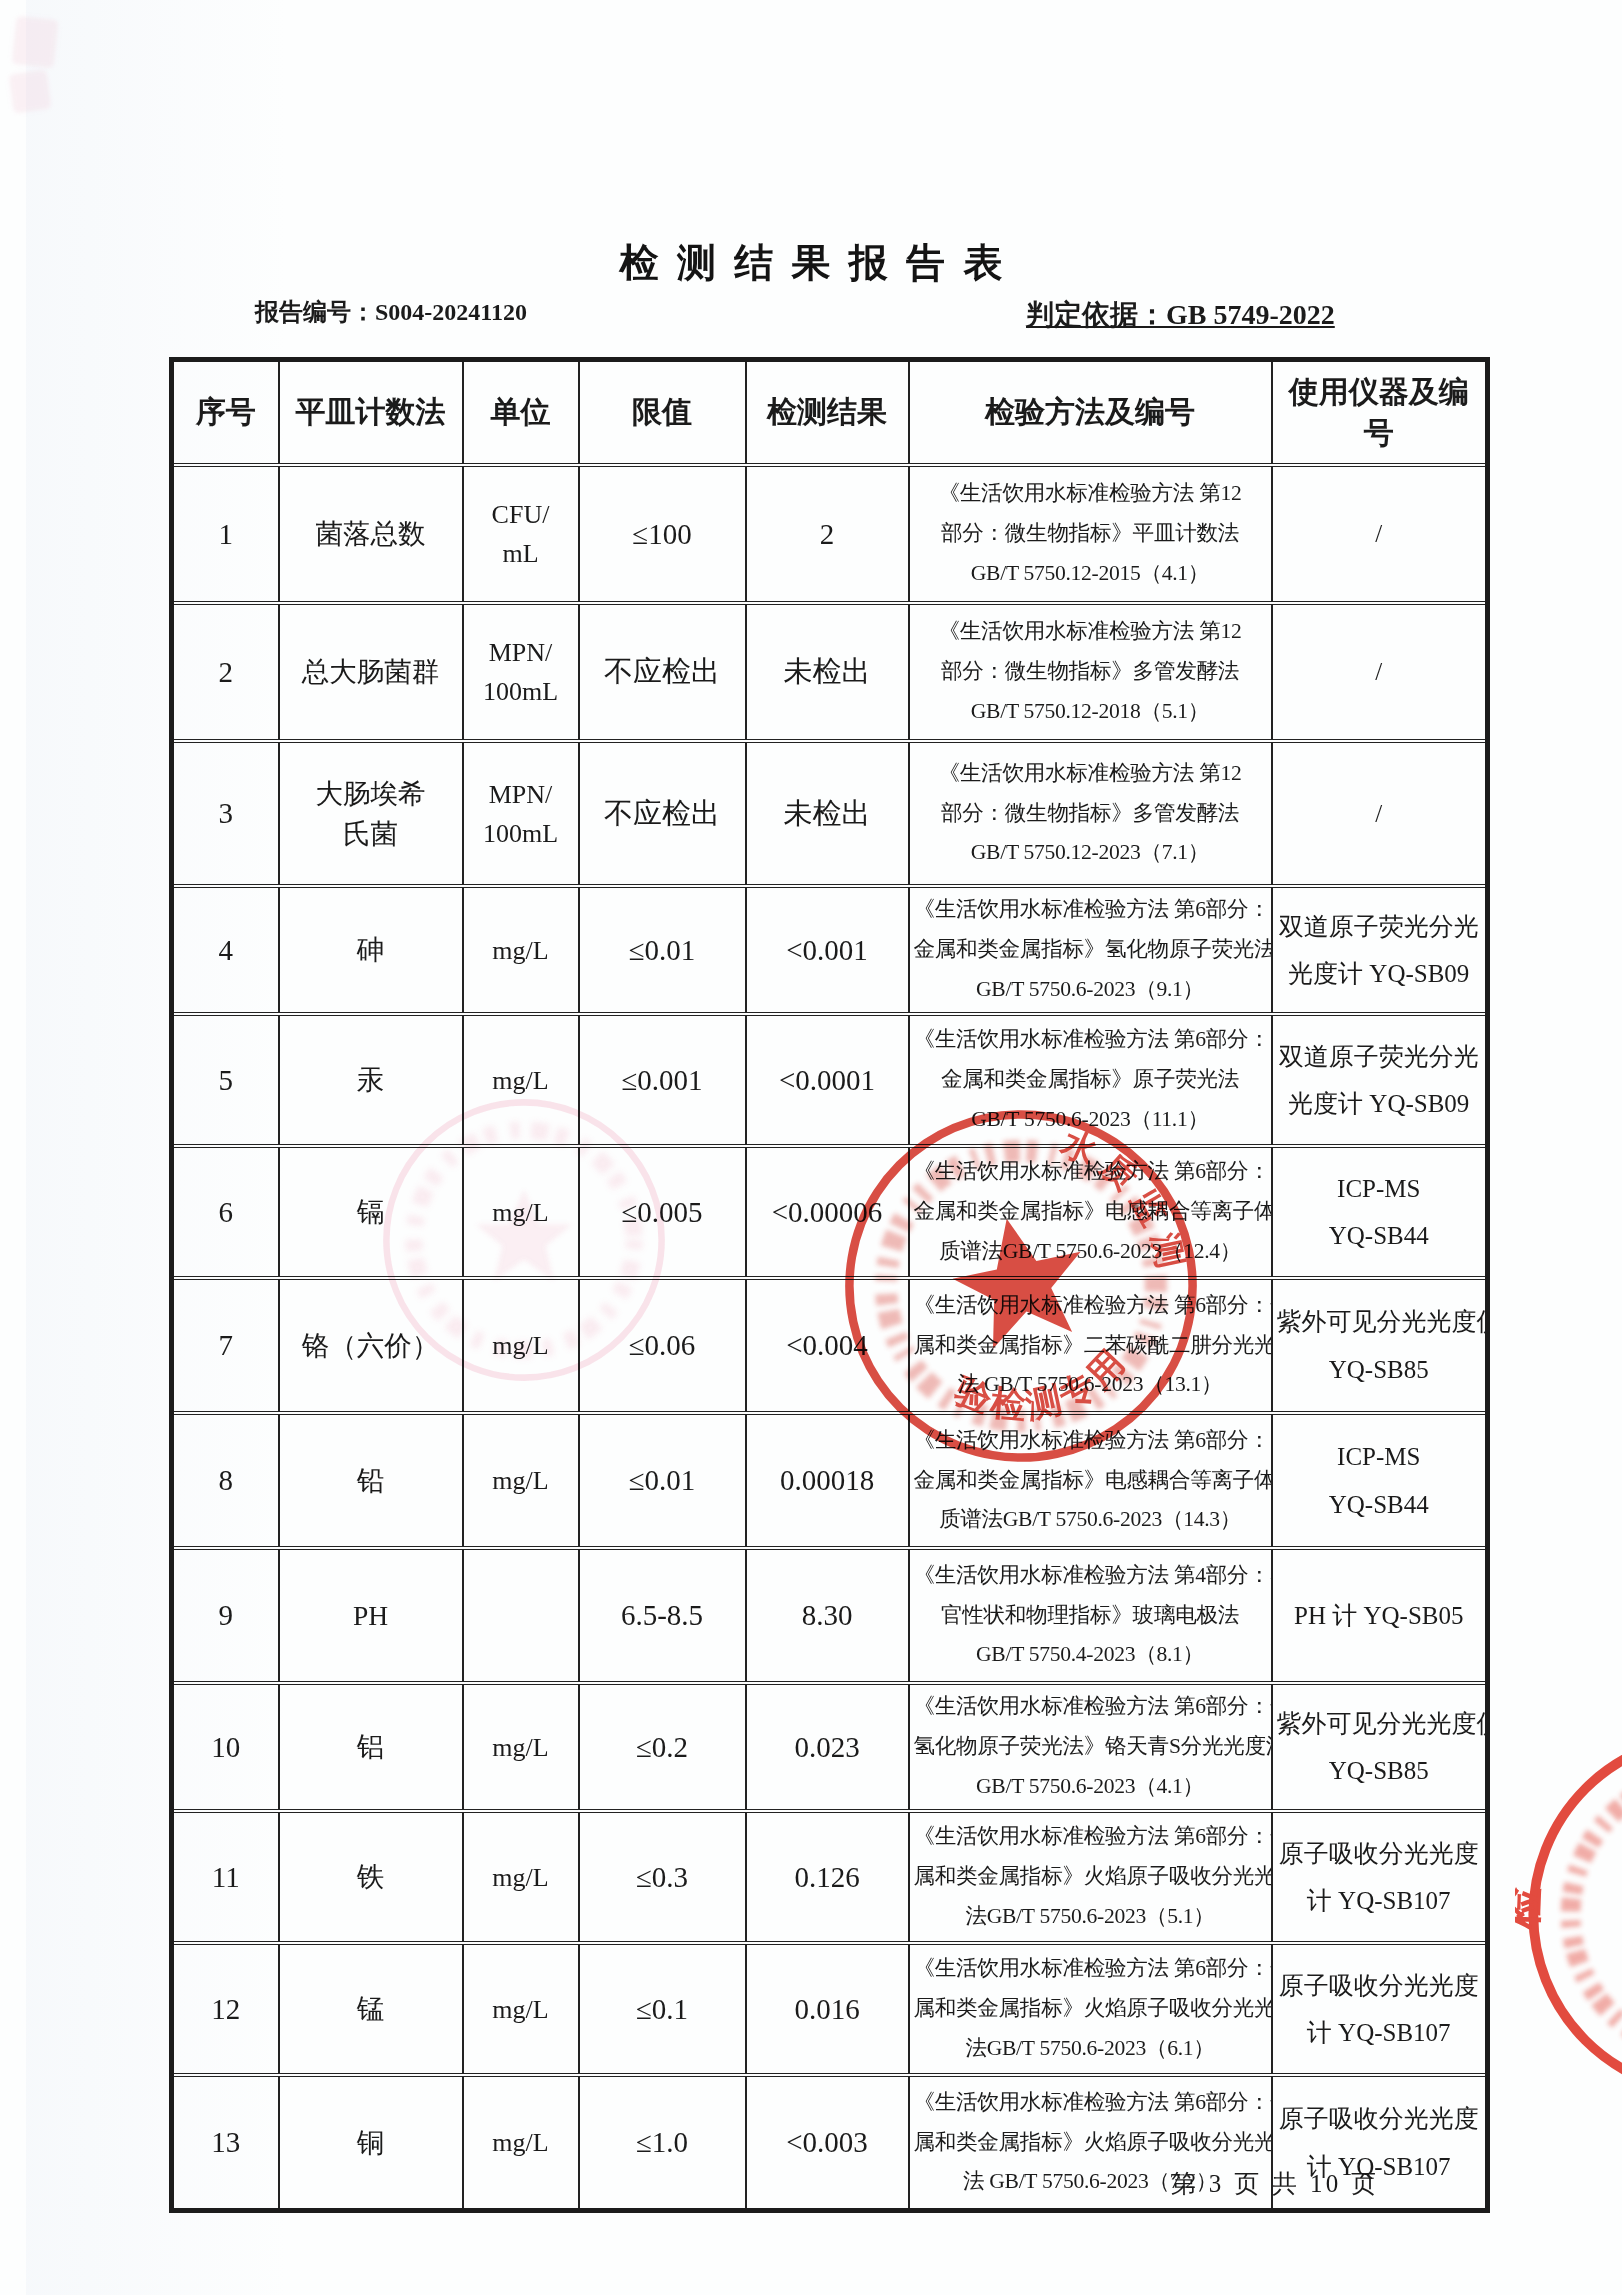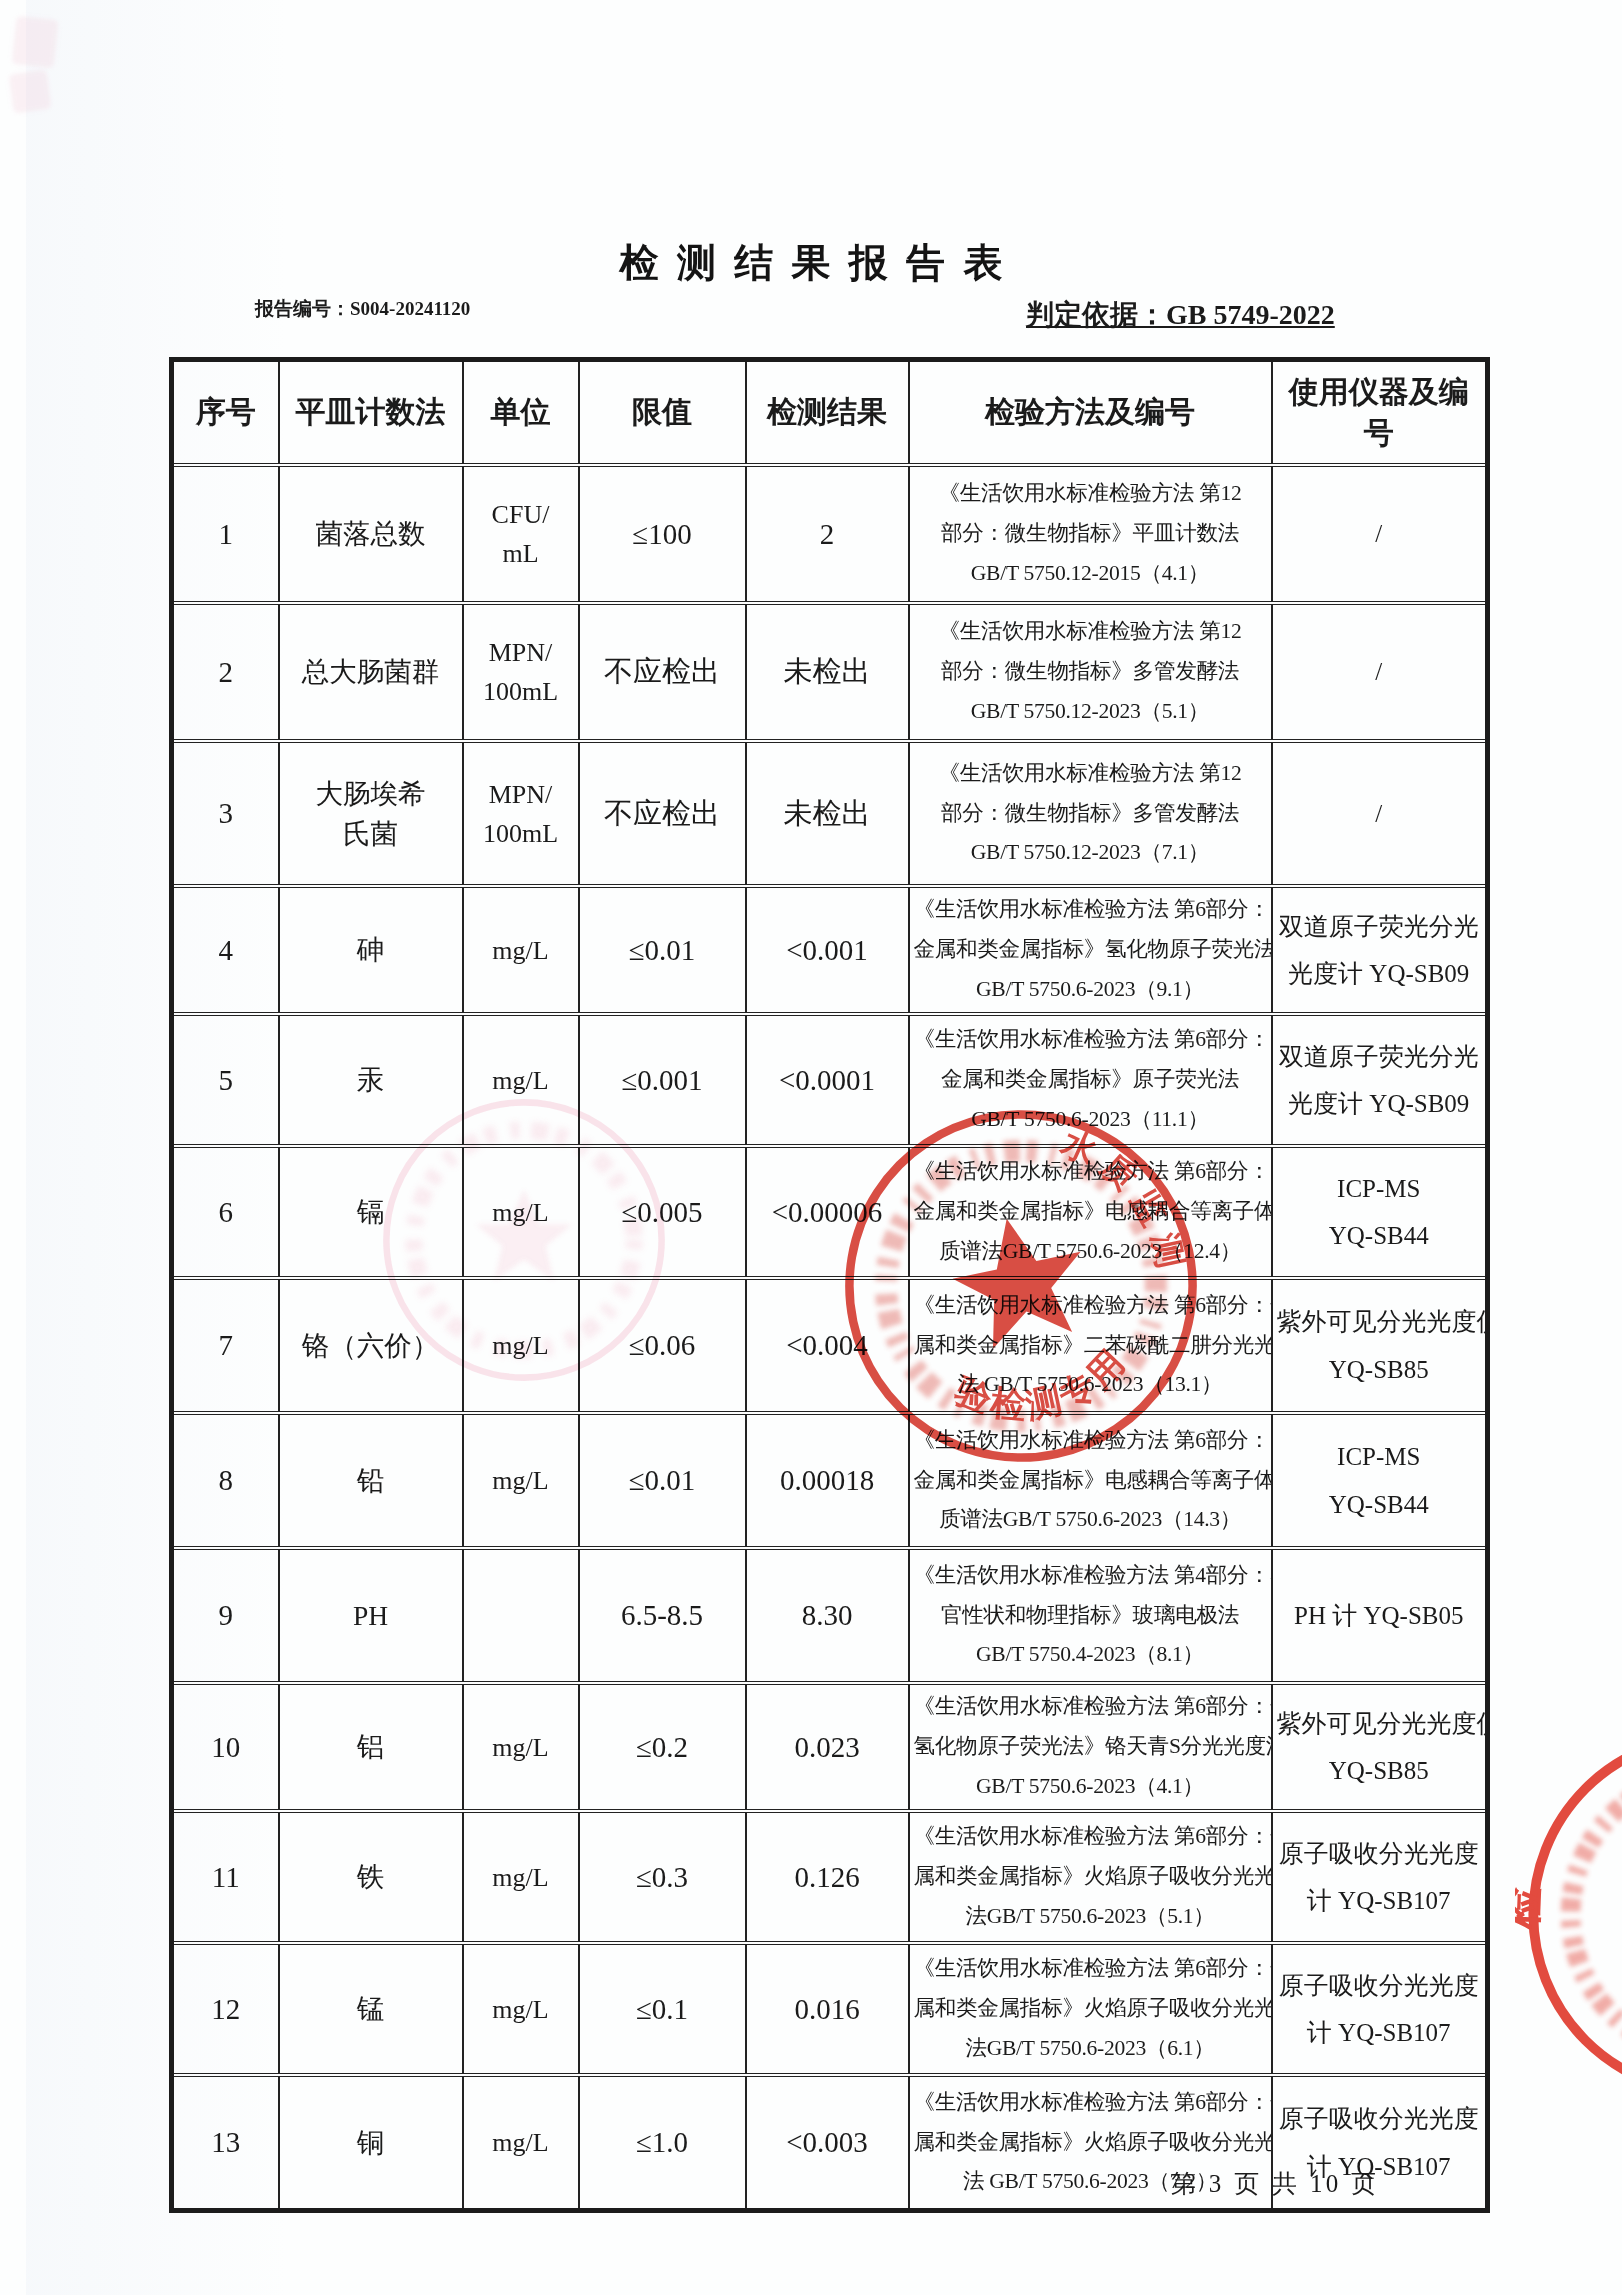--- a/index.html
+++ b/index.html
@@ -11,21 +11,21 @@
   .scan-shade{position:absolute;left:26px;top:0;width:262px;height:100%;
     background:linear-gradient(to right,rgba(188,203,228,.10),rgba(188,203,228,0));pointer-events:none;}
   .artifact{position:absolute;background:rgba(236,168,192,.16);filter:blur(2px);border-radius:5.2px;}
   .a1{left:14.4px;top:18.3px;width:42px;height:48px;transform:rotate(6deg);}
   .a2{left:10.5px;top:72px;width:38px;height:39px;transform:rotate(-8deg);}
 
   .doc-title{
     position:absolute;left:0;top:236px;width:100%;text-align:center;
     font-size:39px;font-weight:bold;letter-spacing:18.3px;text-indent:18.3px;color:#141414;
   }
-  .meta-report{position:absolute;left:255px;top:296px;font-size:19px;font-weight:bold;}
+  .meta-report{position:absolute;left:255px;top:296px;font-size:24px;font-weight:bold;}
   .meta-basis{position:absolute;left:1026px;top:296px;font-size:28px;font-weight:bold;text-decoration:underline;}
 
   table.results{
     position:absolute;left:169px;top:357px;width:1317px;
     border-collapse:collapse;table-layout:fixed;
     border:5.2px solid #1c1c1c;
   }
   table.results th,table.results td{
     border-right:2px solid #222;
     border-bottom:4.6px double #222;
@@ -138,21 +138,21 @@
           </td>
           <td class="c3">
             <div>不应检出</div>
           </td>
           <td class="c4">
             <div>未检出</div>
           </td>
           <td class="c5">
             <div>《生活饮用水标准检验方法 第12</div>
             <div>部分：微生物指标》多管发酵法</div>
-            <div>GB/T 5750.12-2023（5.1）</div>
+            <div>GB/T 5750.12-2018（5.1）</div>
           </td>
           <td class="c6">
             <div>/</div>
           </td>
         </tr>
         <tr>
           <td class="c0">
             <div>3</div>
           </td>
           <td class="c1">

